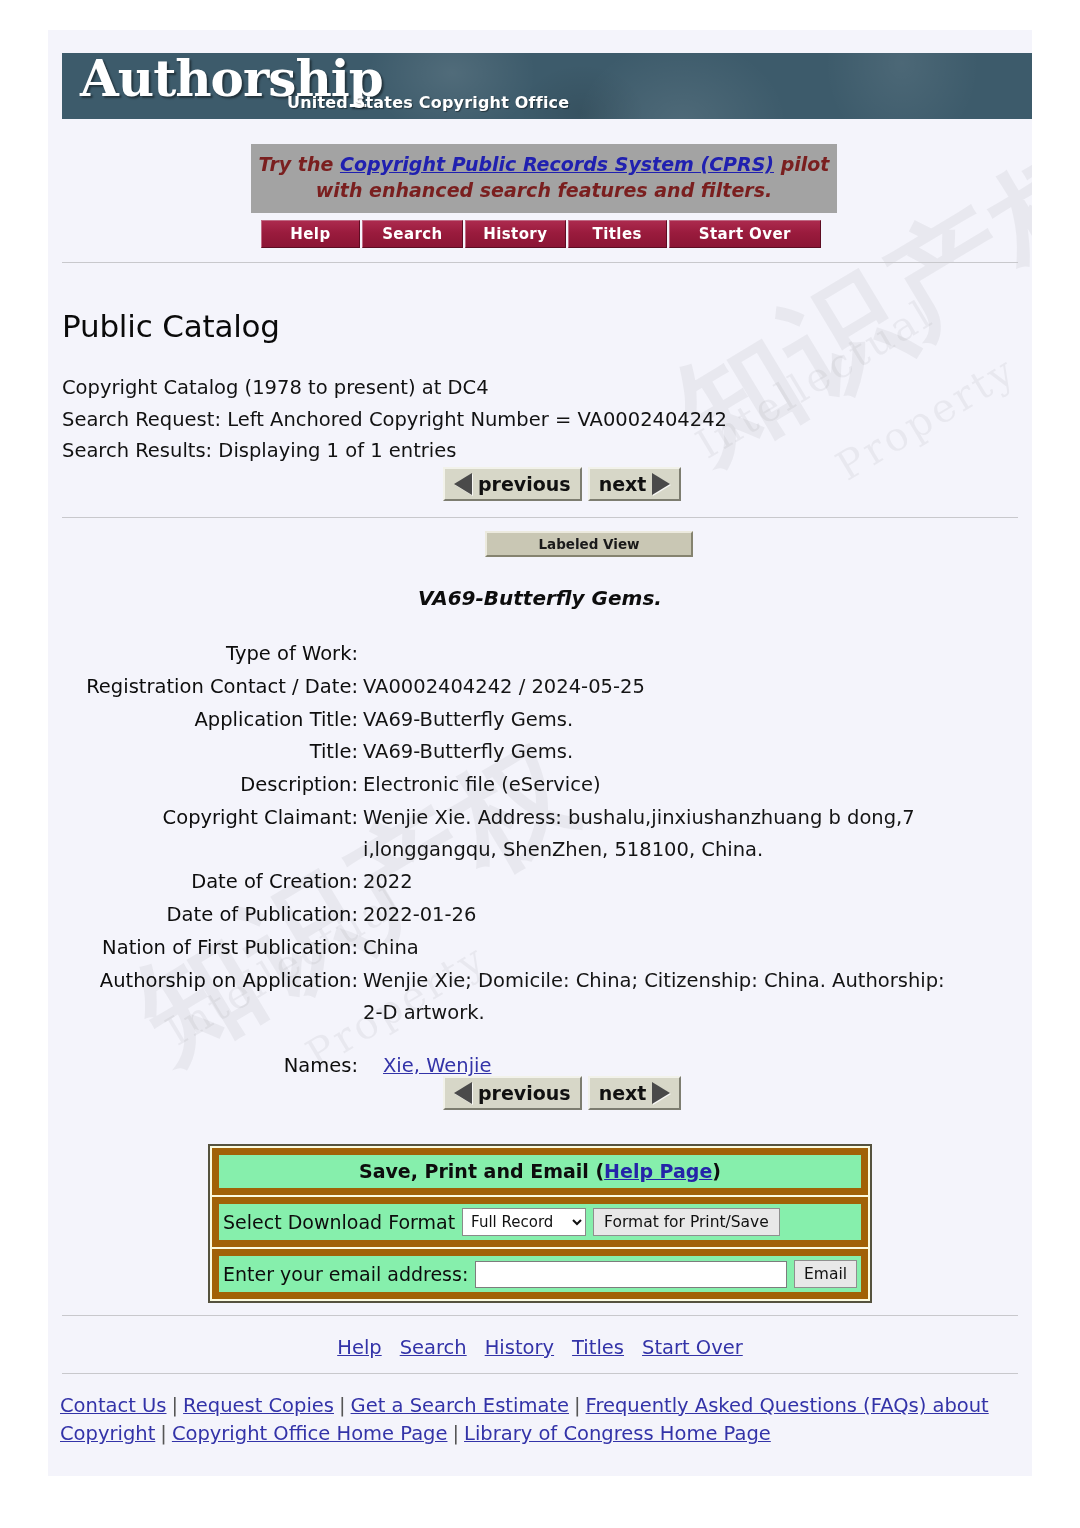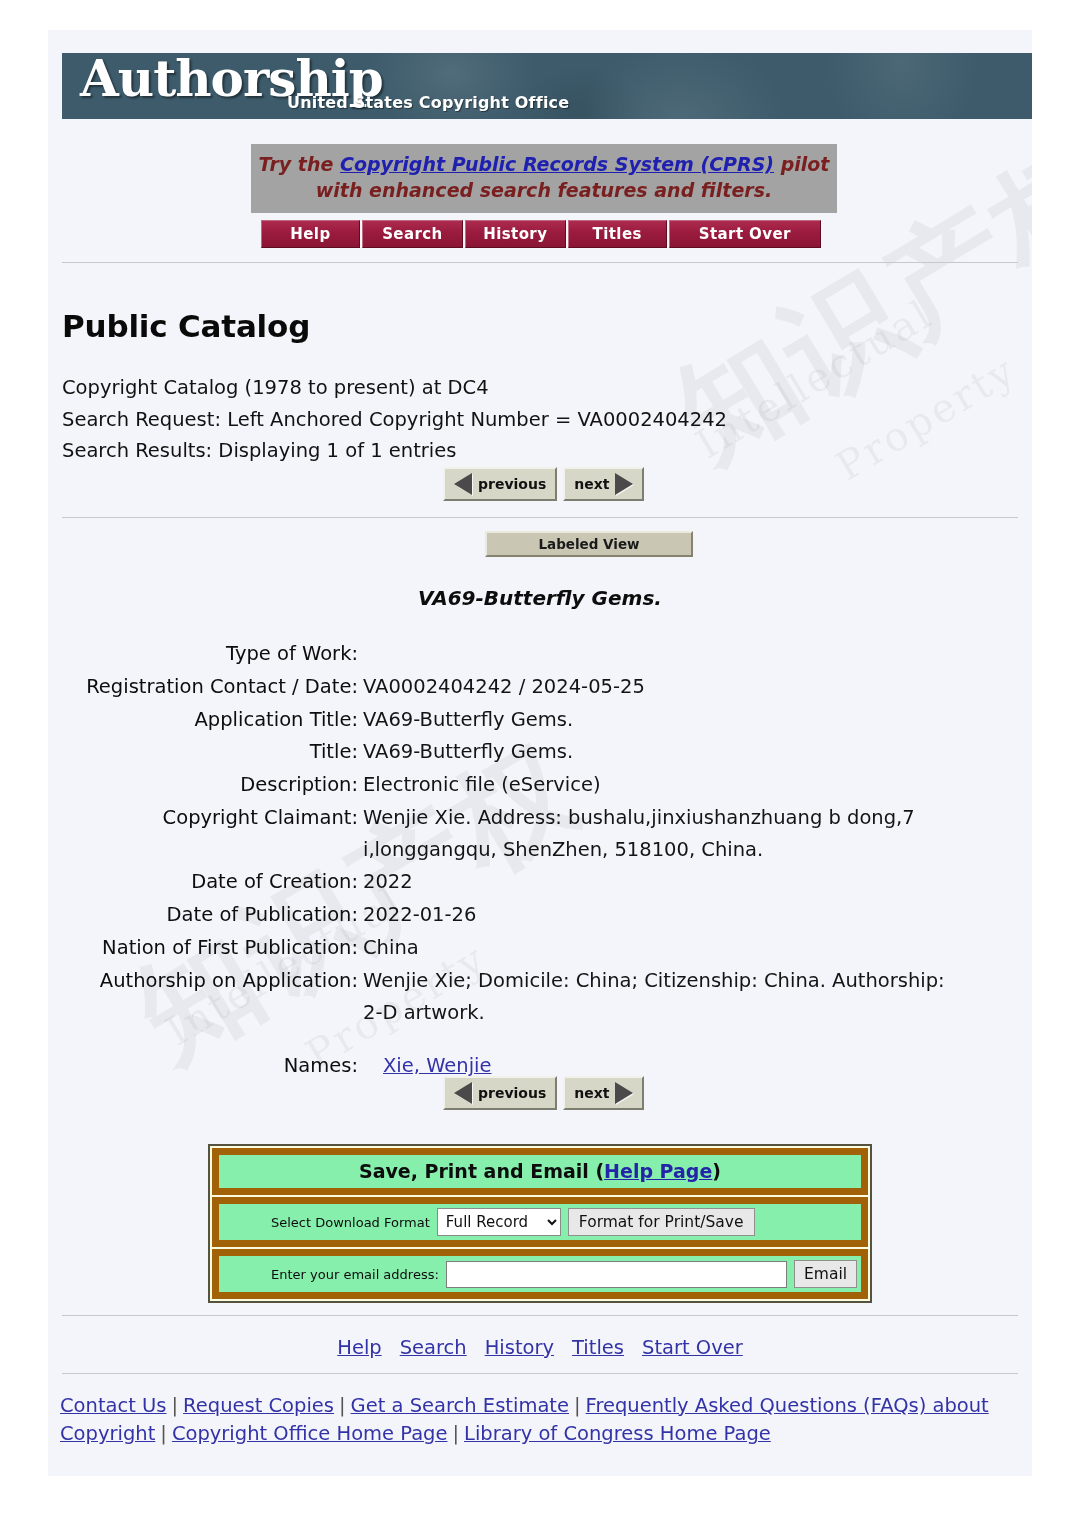--- a/index.html
+++ b/index.html
@@ -155,21 +155,21 @@
   #hr1 { top: 232px; }
   #hr2 { top: 487px; }
   #hr3 { top: 1285px; }
   #hr4 { top: 1343px; }
 
   
   #page-title {
     position: absolute;
     left: 14px; top: 278px;
     font-size: 31px;
-    font-weight: bold;
+    font-weight: normal;
     color: #0a0a0a;
     letter-spacing: -.2px;
   }
 
   
   #search-meta {
     position: absolute;
     left: 14px; top: 342px;
     width: 880px;
     font-size: 19.5px;
@@ -189,21 +189,21 @@
     background: #d7d7c8;
     border-top: 2px solid #f2f2ea;
     border-left: 2px solid #f2f2ea;
     border-bottom: 2px solid #7d7d70;
     border-right: 2px solid #7d7d70;
     height: 30px;
     display: flex;
     align-items: center;
     gap: 6px;
     padding: 0 9px;
-    font-size: 14px;
+    font-size: 19px;
     font-weight: bold;
     color: #111;
     cursor: pointer;
   }
   .tri {
     width: 0; height: 0;
     border-top: 11px solid transparent;
     border-bottom: 11px solid transparent;
     filter: drop-shadow(1px 1px 0 rgba(255,255,255,.8));
   }
@@ -294,23 +294,22 @@
     padding: 5px 0 6px 0;
   }
   #spe-header a { color: #2424a8; text-decoration: underline; }
   .spe-line {
     display: flex;
     align-items: center;
     padding: 4px 4px;
     gap: 7px;
   }
   .spe-label {
-    font-size: 13px;
+    font-size: 19px;
     color: #0d0d0d;
-    margin-left: 48px;
   }
   #format-select {
     font-family: "DejaVu Sans", sans-serif;
     font-size: 15px;
     height: 28px;
     width: 124px;
     background: #ffffff;
     border: 1px solid #8a8a8a;
     color: #111;
     padding-left: 4px;

